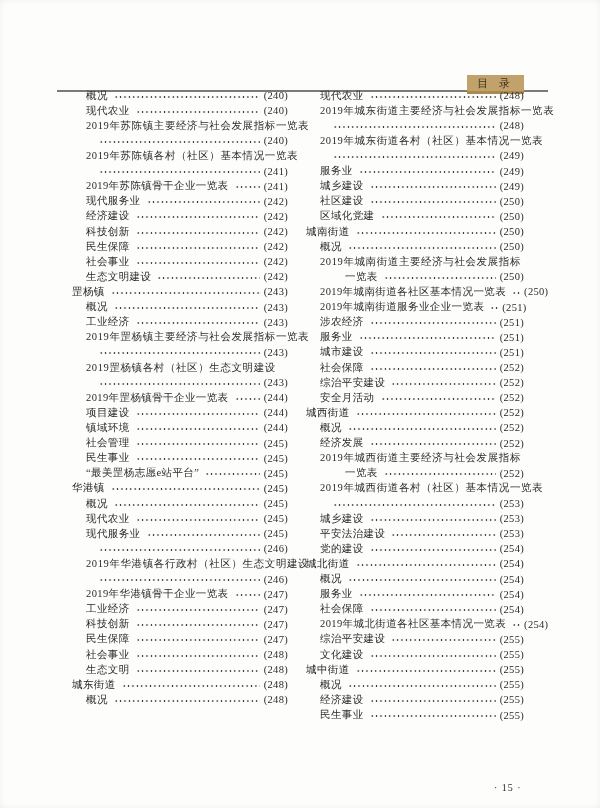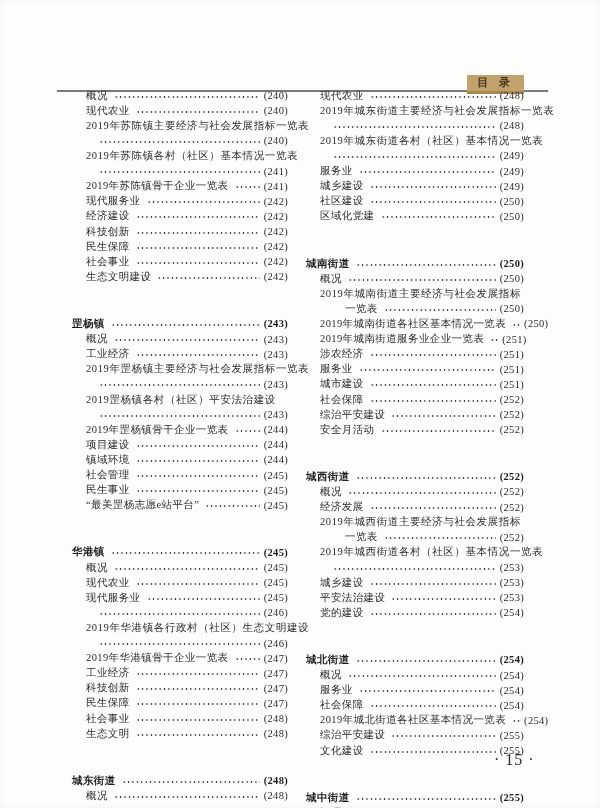--- a/index.html
+++ b/index.html
@@ -23,63 +23,63 @@
   }
   .badge {
     position: absolute;
     left: 467px;
     top: 75px;
     width: 57px;
     height: 16px;
     background: #c2a26b;
     border-bottom: 3px solid #ab8a52;
     display: flex;
-    align-items: flex-start;
+    align-items: flex-end;
     justify-content: center;
-    font-weight: bold;
+    font-weight: normal;
     font-size: 11px;
     letter-spacing: 4px;
     color: #42331f;
     box-sizing: content-box;
   }
   .col {
     position: absolute;
     top: 88px;
     font-size: 10.5px;
   }
   .col-left  { left: 72px;  width: 216px; }
   .col-right { left: 306px; width: 218px; }
   .row {
     display: flex;
     align-items: center;
     height: 15.12px;
     padding-left: 14px;
     white-space: nowrap;
   }
-  .row.section { padding-left: 0; font-weight: bold; color: #1d1d1d; margin-top: 32px; }
+  .row.section { padding-left: 0; font-weight: normal; color: #1d1d1d; }
   .row.cont    { padding-left: 21px; }
   .row.cont2   { padding-left: 39px; }
   .lbl { letter-spacing: 0.4px; }
   .row.caption .lbl { letter-spacing: 0.6px; text-align: right; }
   .dots {
     flex: 1;
     height: 4px;
     margin: 2px 4px 0 6px;
     background-image: radial-gradient(circle, #333333 0.75px, rgba(0,0,0,0) 1.05px);
     background-size: 4.4px 4px;
     background-repeat: repeat-x;
     background-position: left center;
     min-width: 8px;
   }
   .num { letter-spacing: 0.3px; }
   .footer {
     position: absolute;
     left: 494px;
-    top: 751px;
-    font-size: 16px;
+    top: 782px;
+    font-size: 10px;
     letter-spacing: 1px;
     color: #2b2b2b;
   }
 </style>
 </head>
 <body>
 
 <div class="page">
   <div class="rule"></div>
   <div class="badge">
@@ -162,21 +162,21 @@
         <span class="num">(243)</span>
       </div>
       <div class="row caption">
         <span class="lbl">2019年罡杨镇主要经济与社会发展指标一览表</span>
       </div>
       <div class="row cont">
         <span class="dots"></span>
         <span class="num">(243)</span>
       </div>
       <div class="row caption">
-        <span class="lbl">2019罡杨镇各村（社区）平安法治建设</span>
+        <span class="lbl">2019罡杨镇各村（社区）生态文明建设</span>
       </div>
       <div class="row cont">
         <span class="dots"></span>
         <span class="num">(243)</span>
       </div>
       <div class="row entry">
         <span class="lbl">2019年罡杨镇骨干企业一览表</span>
         <span class="dots"></span>
         <span class="num">(244)</span>
       </div>

